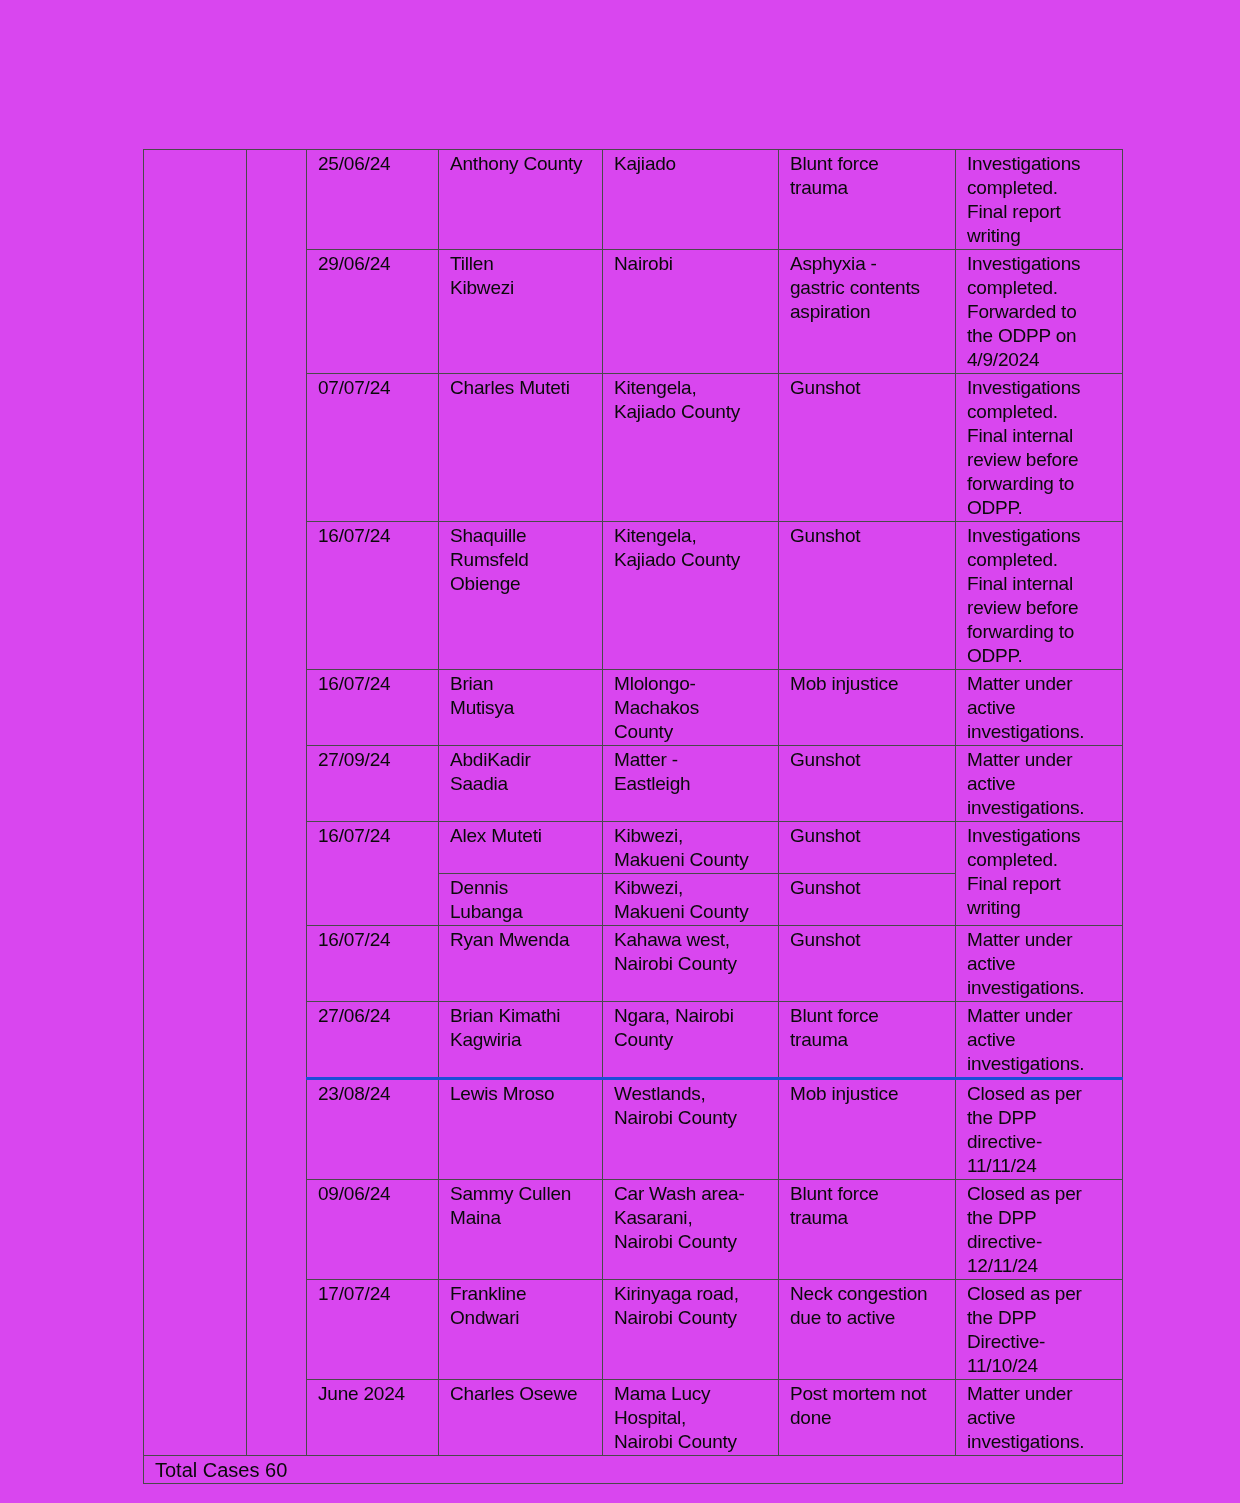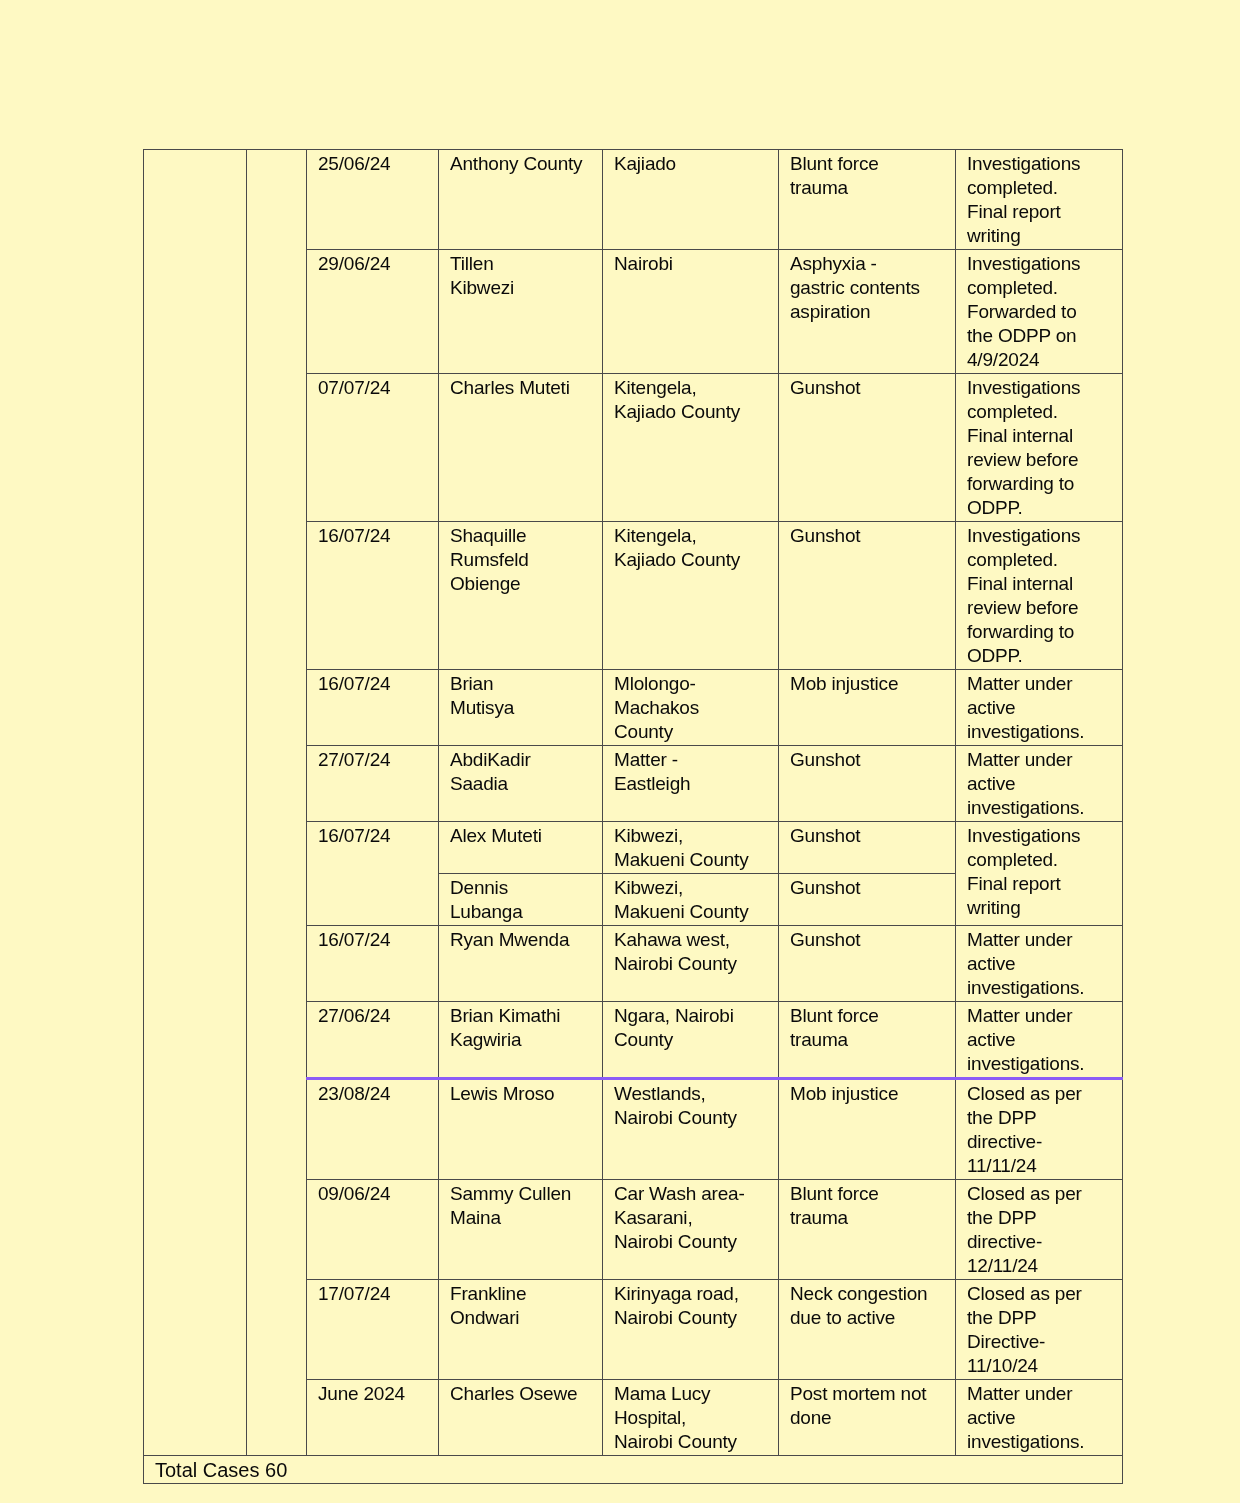--- a/index.html
+++ b/index.html
@@ -8,21 +8,21 @@
     background: #ffffff;
     width: 1240px;
     height: 1503px;
     font-family: "Liberation Sans", "DejaVu Sans", sans-serif;
     color: #0a0a0a;
   }
   .page {
     position: relative;
     width: 1240px;
     height: 1503px;
-    background: #fef9c3;
+    background: #d946ef;
     overflow: hidden;
   }
   table.cases {
     position: absolute;
     left: 143px;
     top: 149px;
     border-collapse: collapse;
     table-layout: fixed;
     width: 979px;
     font-size: 19px;
@@ -33,21 +33,21 @@
     border: 1px solid #4a4a4a;
     vertical-align: top;
     padding: 2px 10px 1px 11px;
     white-space: pre-line;
     overflow: hidden;
   }
   td.empty-col {
     padding: 0;
   }
   tr.thick-divider > td {
-    border-bottom: 3px solid #8b5cf6;
+    border-bottom: 3px solid #1d4ed8;
   }
   td.total-cell {
     border: 2px solid #1a1a1a;
     border-top-width: 1px;
     font-weight: normal;
     font-size: 20px;
     padding: 3px 10px 3px 11px;
     white-space: nowrap;
     letter-spacing: 0;
   }
@@ -134,21 +134,21 @@
       <td>Mlolongo-
 Machakos
 County</td>
       <td>Mob injustice</td>
       <td>Matter under
 active
 investigations.</td>
     </tr>
 
     <tr>
-      <td>27/07/24</td>
+      <td>27/09/24</td>
       <td>AbdiKadir
 Saadia</td>
       <td>Matter -
 Eastleigh</td>
       <td>Gunshot</td>
       <td>Matter under
 active
 investigations.</td>
     </tr>
 

